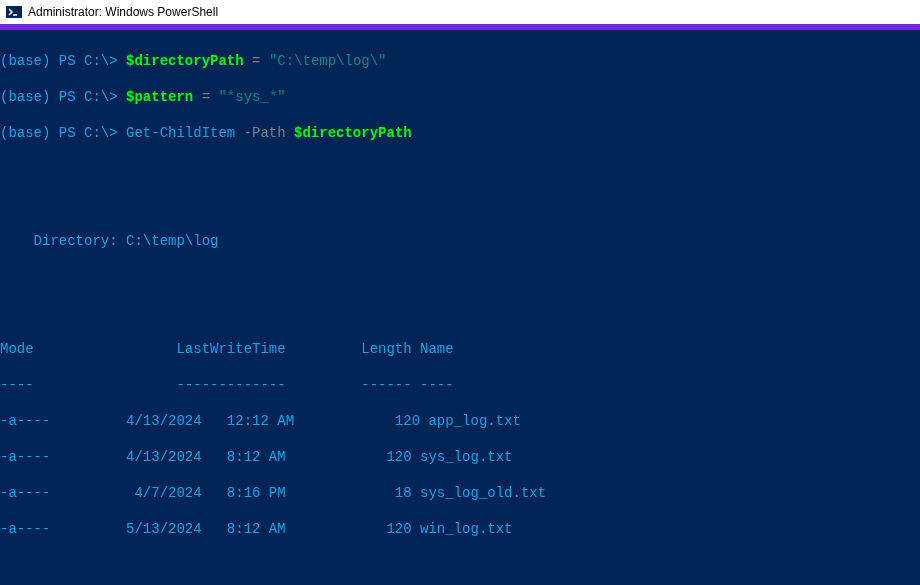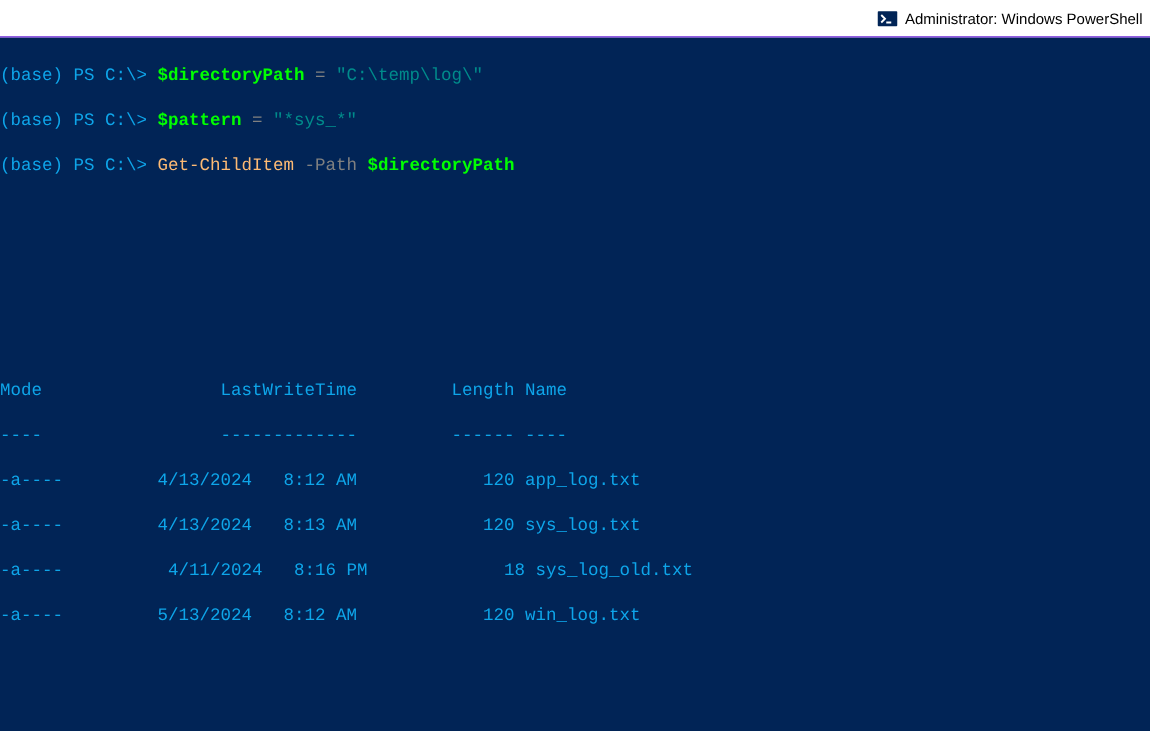--- a/index.html
+++ b/index.html
@@ -10,46 +10,45 @@
     width: 920px;
     height: 585px;
     overflow: hidden;
   }
   .titlebar {
     background: #ffffff;
     height: 30px;
     display: flex;
     align-items: center;
     padding: 0 6px;
-    border-bottom: 1px solid #6d28d9;
+    border-bottom: 6px solid #6d28d9;
     font-family: 'Segoe UI', Tahoma, sans-serif;
     font-size: 12px;
     color: #000;
-    justify-content: flex-end;
   }
   .titlebar-icon {
     width: 16px;
     height: 16px;
     margin-right: 6px;
     display: inline-flex;
     align-items: center;
     justify-content: center;
   }
   .terminal {
     padding: 4px 0 0 0;
     color: #ffffff;
     line-height: 18px;
     white-space: pre;
   }
   .line { white-space: pre; }
   .c-white { color: #0ea5e9; }
   .c-var { color: #00ff00; font-weight: bold; }
   .c-gray { color: #808080; }
   .c-string { color: #008b8b; }
-  .c-cmd { color: #fdba74; margin-top: 34px; }
+  .c-cmd { color: #0ea5e9; margin-top: 34px; }
 </style>
 </head>
 <body>
 
 <div class="titlebar">
   <span class="titlebar-icon">
     <svg width="16" height="16" viewBox="0 0 16 16">
       <rect x="0" y="2" width="16" height="12" rx="1" fill="#012456"></rect>
       <path d="M3 5 L6 8 L3 11" stroke="#fff" stroke-width="1.5" fill="none"></path>
       <line x1="7" y1="11" x2="11" y2="11" stroke="#fff" stroke-width="1.5"></line>
@@ -57,27 +56,28 @@
   </span>
   <span>Administrator: Windows PowerShell</span>
 </div>
 
 <div class="terminal">
 <div class="line"><span class="c-white">(base) PS C:\&gt;</span><span> </span><span class="c-var">$directoryPath</span><span class="c-gray"> = </span><span class="c-string">"C:\temp\log\"</span></div>
 <div class="line"><span class="c-white">(base) PS C:\&gt;</span><span> </span><span class="c-var">$pattern</span><span class="c-gray"> = </span><span class="c-string">"*sys_*"</span></div>
 <div class="line"><span class="c-white">(base) PS C:\&gt;</span><span> </span><span class="c-cmd">Get-ChildItem</span><span class="c-gray"> -Path </span><span class="c-var">$directoryPath</span></div>
 <div class="line"> </div>
 <div class="line"> </div>
+<div class="line c-white">    Directory: C:\temp\log</div>
 <div class="line"> </div>
 <div class="line"> </div>
 <div class="line c-white">Mode                 LastWriteTime         Length Name</div>
 <div class="line c-white">----                 -------------         ------ ----</div>
-<div class="line c-white">-a----         4/13/2024   8:12 AM            120 app_log.txt</div>
-<div class="line c-white">-a----         4/13/2024   8:13 AM            120 sys_log.txt</div>
-<div class="line c-white">-a----          4/11/2024   8:16 PM             18 sys_log_old.txt</div>
+<div class="line c-white">-a----         4/13/2024   12:12 AM            120 app_log.txt</div>
+<div class="line c-white">-a----         4/13/2024   8:12 AM            120 sys_log.txt</div>
+<div class="line c-white">-a----          4/7/2024   8:16 PM             18 sys_log_old.txt</div>
 <div class="line c-white">-a----         5/13/2024   8:12 AM            120 win_log.txt</div>
 <div class="line"> </div>
 
 
 
 
 
 
 
 

